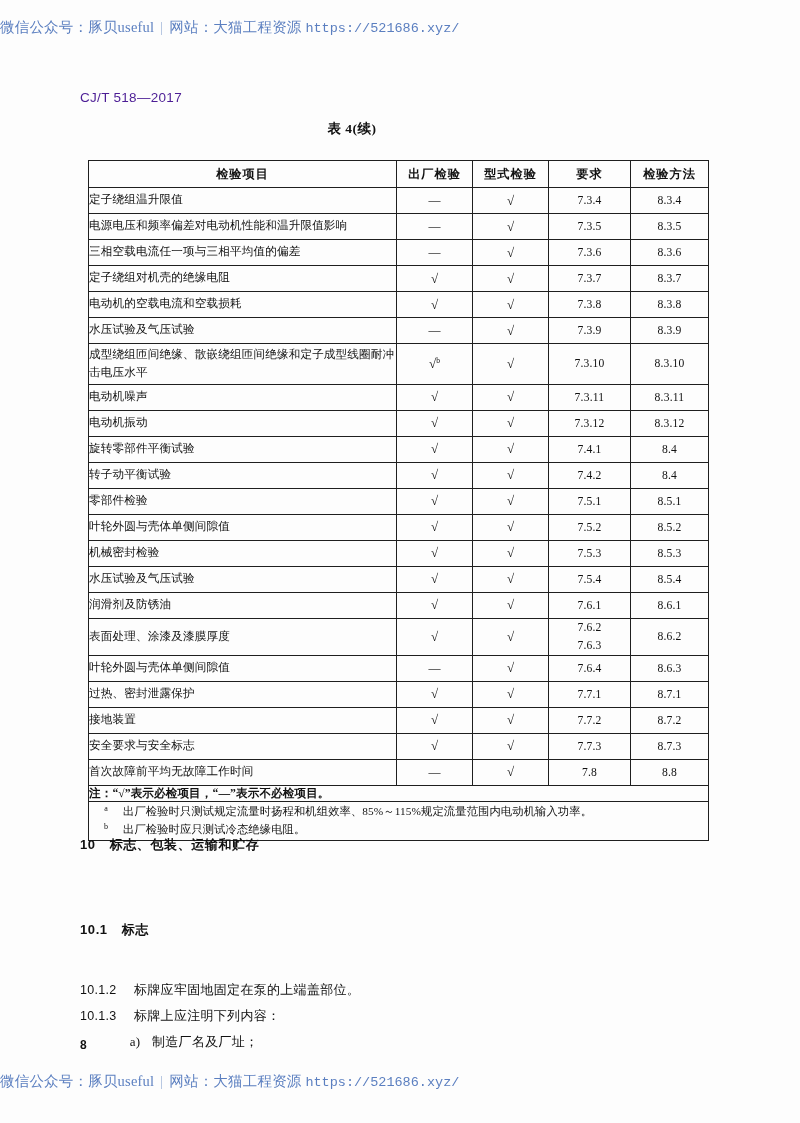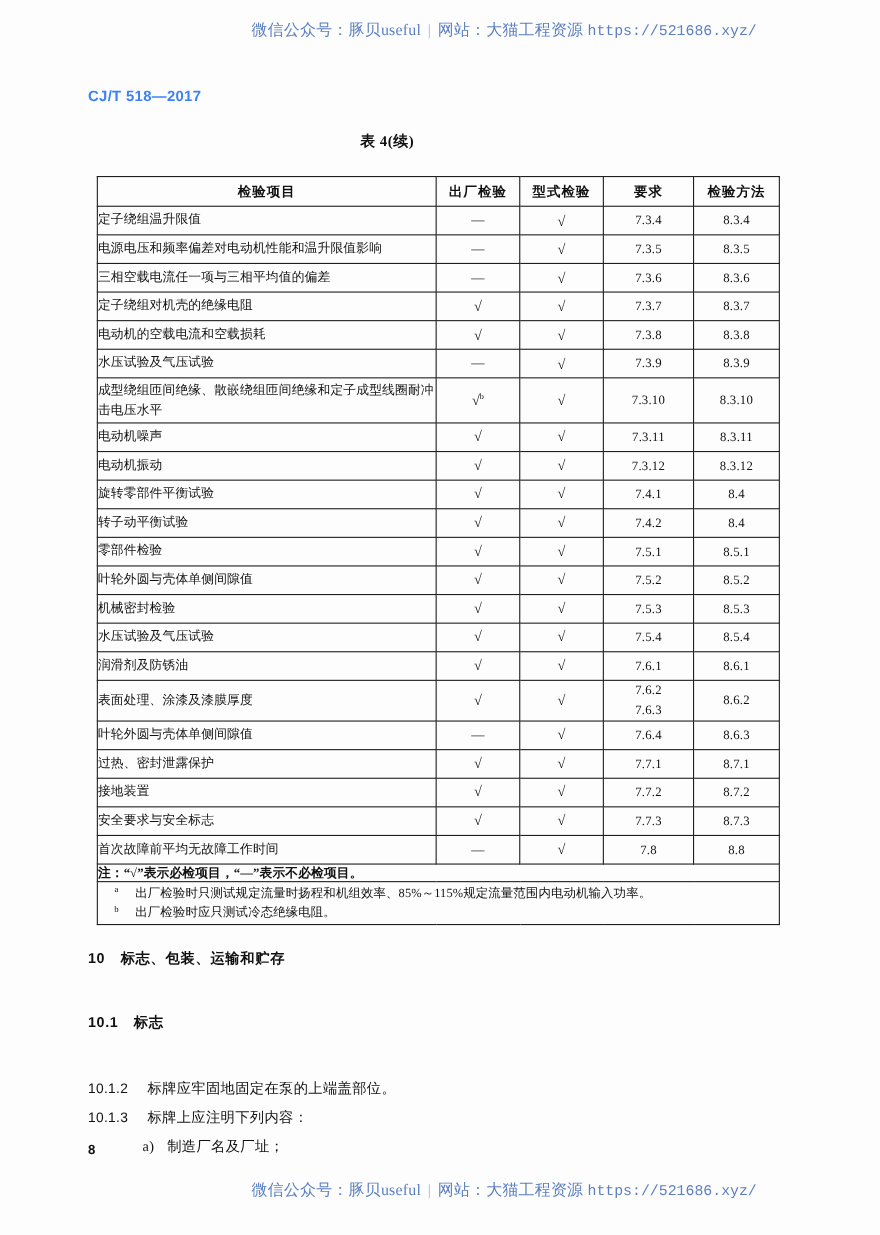--- a/index.html
+++ b/index.html
@@ -19,21 +19,21 @@
     position: absolute;
     inset: 0;
     background: #fdfdfd;
   }
 
   
   .watermark {
     position: absolute;
     left: 0;
     width: 688px;
-    text-align: right;
+    text-align: left;
     color: #5b7fc0;
     font-size: 14.5px;
     letter-spacing: 0.2px;
     white-space: nowrap;
     font-family: "Liberation Serif", "DejaVu Serif", serif;
   }
   .watermark .sep {
     color: #9db3d8;
     padding: 0 6px;
     font-size: 14px;
@@ -43,26 +43,26 @@
     font-size: 13.5px;
     letter-spacing: 0px;
   }
   .watermark-top { top: 18px; }
   .watermark-bottom { top: 1072px; }
 
   
   .std-code {
     position: absolute;
     left: 80px;
-    top: 80px;
+    top: 90px;
     font-family: "Liberation Sans", "DejaVu Sans", sans-serif;
-    font-weight: bold;
+    font-weight: normal;
     font-size: 13.5px;
     letter-spacing: 0.3px;
-    color: #3b82f6;
+    color: #4c1d95;
   }
   .table-caption {
     position: absolute;
     left: 0;
     top: 120px;
     width: 704px;
     text-align: center;
     font-size: 13.5px;
     font-weight: bold;
     color: #111;
@@ -168,21 +168,21 @@
   }
 
   
   .clause {
     position: absolute;
     left: 80px;
     color: #111;
     white-space: nowrap;
   }
   .clause-h1 {
-    top: 862px;
+    top: 836px;
     font-family: "Liberation Sans", "DejaVu Sans", sans-serif;
     font-weight: bold;
     font-size: 13px;
     letter-spacing: 0.6px;
   }
   .clause-h1 .num { margin-right: 14px; }
   .clause-h2 {
     top: 921px;
     font-family: "Liberation Sans", "DejaVu Sans", sans-serif;
     font-weight: bold;

